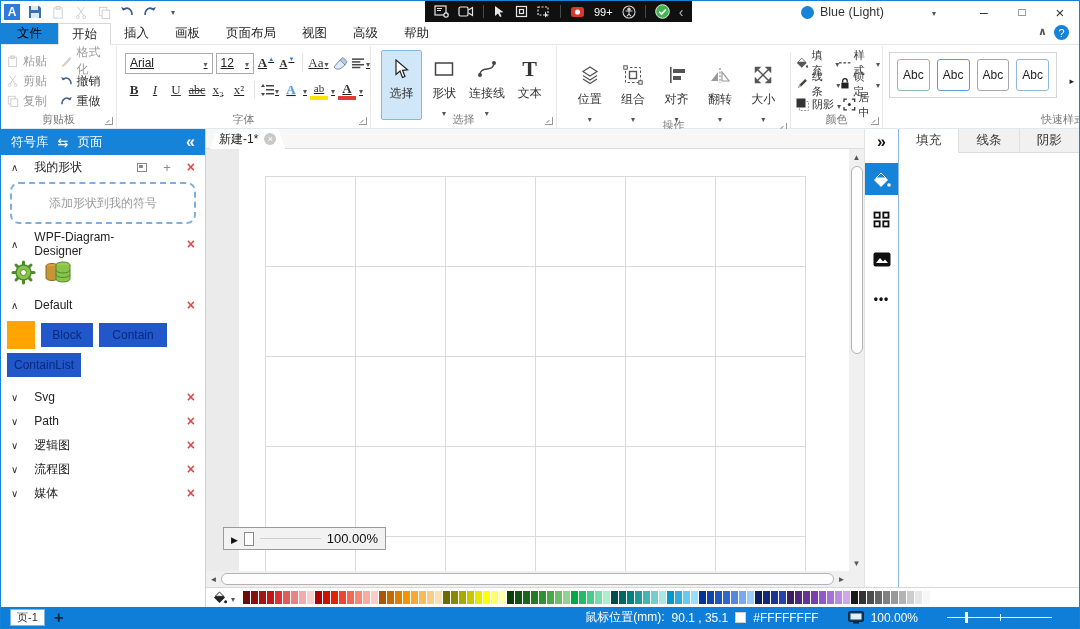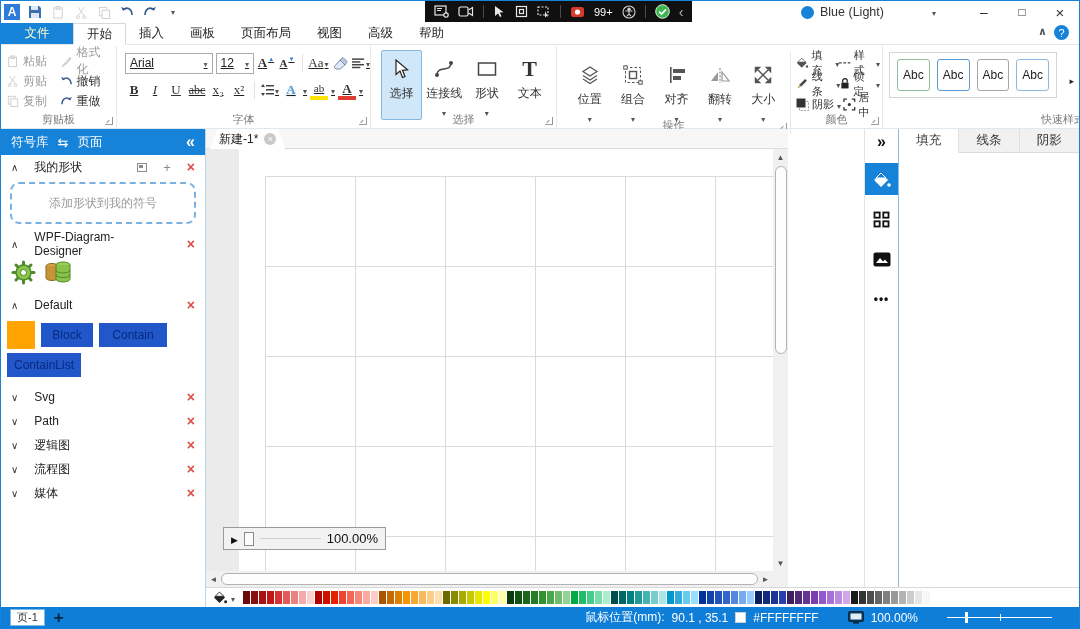--- a/index.html
+++ b/index.html
@@ -22,21 +22,21 @@
 .theme-caret{margin-left:42px;}
 .dd::after{content:"▾";font-size:8px;color:#555;}
 .winbtns{position:absolute;right:0;top:0;height:22px;display:flex;}
 .winbtn{width:38px;height:22px;display:flex;align-items:center;justify-content:center;color:#333;font-size:12px;}
 .w-min::after{content:"–";font-size:14px;}
 .w-max::after{content:"□";font-size:12px;}
 .w-close::after{content:"×";font-size:15px;}
 
 
 .tabrow{position:absolute;top:22px;left:0;right:0;height:22px;background:#fff;display:flex;align-items:stretch;border-bottom:1px solid #e6e6e6;}
-.file-tab{width:72px;background:#1683d8;color:#fef9c3;display:flex;align-items:center;justify-content:center;font-size:12.5px;}
+.file-tab{width:57px;background:#1683d8;color:#000000;display:flex;align-items:center;justify-content:center;font-size:12.5px;}
 .rtab{padding:0 13px;display:flex;align-items:center;font-size:12.5px;color:#222;}
 .rtab.active{border:1px solid #d8d8d8;border-bottom:1px solid #fff;background:#fff;margin-bottom:-1px;text-align:right;}
 .rib-collapse{position:absolute;right:32px;top:24px;color:#555;font-size:11px;}
 .rib-collapse::after{content:"∧";font-weight:bold;}
 .helpbtn{position:absolute;right:10px;top:24px;width:15px;height:15px;border-radius:50%;background:#1683d8;color:#fff;font-size:11px;display:flex;align-items:center;justify-content:center;}
 .helpbtn::after{content:"?";}
 
 
 .ribbon{position:absolute;top:45px;left:0;right:0;height:83px;background:#fff;border-bottom:1px solid #dde8f1;display:flex;}
 .rgroup{position:relative;height:100%;border-right:1px solid #e8e8e8;flex:none;}
@@ -98,21 +98,21 @@
 .popout::after{content:"";position:absolute;left:1px;top:1px;width:4px;height:3px;background:#8a8a8a;}
 .plus{color:#8a8a8a;font-size:13px;}
 .plus::after{content:"+";}
 .drop-area{margin:3px 9px 8px 9px;height:42px;border:2px dashed #7ab0e0;border-radius:9px;display:flex;align-items:center;justify-content:center;color:#9a9a9a;font-size:12px;}
 .shape-strip{display:flex;align-items:center;gap:8px;padding:4px 10px 8px 10px;}
 .def-wrap{display:flex;flex-wrap:wrap;align-items:center;gap:4px 6px;padding:4px 4px 8px 6px;}
 .sw-orange{width:28px;height:28px;}
 .chip{height:24px;display:flex;align-items:center;justify-content:center;font-size:12px;color:#082a80;padding:0 7px;}
 
 
-.canvas{position:absolute;left:205px;top:128px;width:582px;bottom:41px;background:#7dd3fc;}
+.canvas{position:absolute;left:205px;top:128px;width:658px;bottom:41px;background:#7dd3fc;}
 .doc-tabs{position:relative;height:20px;background:#f7f7f7;border-bottom:1px solid #ddd;}
 .doc-tab{position:absolute;left:4px;top:0;height:20px;padding:0 9px;background:#fff;display:flex;align-items:center;gap:6px;font-size:12px;color:#222;clip-path:polygon(7px 0,calc(100% - 7px) 0,100% 100%,0 100%);filter:drop-shadow(0 0 1px #9a9a9a);}
 .tab-close{width:12px;height:12px;border-radius:50%;background:#c9c9c9;color:#fff;font-size:9px;line-height:12px;text-align:center;}
 .tab-close::after{content:"×";}
 .work{position:absolute;top:20px;left:0;right:15px;bottom:16px;background:#fff;overflow:hidden;}
 .margin-strip{position:absolute;left:0;top:0;width:33px;height:100%;background:#ebebeb;}
 .grid{position:absolute;left:59px;top:27px;width:541px;height:397px;background-image:linear-gradient(to right,#dadada 1px,transparent 1px),linear-gradient(to bottom,#dadada 1px,transparent 1px);background-size:90px 90px;}
 .zoomctl{position:absolute;left:17px;bottom:21px;width:163px;height:23px;background:#f2f2f2;border:1px solid #9a9a9a;display:flex;align-items:center;padding:0 7px;gap:6px;font-size:13px;color:#111;}
 .zplay::after{content:"▶";font-size:9px;color:#111;}
 .zthumb{width:10px;height:14px;background:#fcfcfc;border:1px solid #8a8a8a;}
@@ -418,36 +418,36 @@
       <div class="bigbtn sel">
         <span class="bicon">
             <svg width="18" height="20" viewBox="0 0 18 20">
               <path d="M4 1 L4 15.5 L8 12 L10.5 18.5 L13 17.5 L10.5 11.3 L15.5 10.8 Z" fill="#fff" stroke="#222" stroke-width="1.2"></path>
             </svg>
           </span>
         <span>选择</span>
       </div>
       <div class="bigbtn">
         <span class="bicon">
+            <svg width="20" height="16" viewBox="0 0 20 16">
+              <rect x="1.5" y="2" width="17" height="12" fill="none" stroke="#444" stroke-width="1.5"></rect>
+            </svg>
+          </span>
+        <span>形状</span>
+        <span class="dd"></span>
+      </div>
+      <div class="bigbtn">
+        <span class="bicon">
             <svg width="20" height="20" viewBox="0 0 20 20" fill="none">
               <path d="M3 16 C3 6 17 14 17 4" stroke="#444" stroke-width="1.4"></path>
               <circle cx="3" cy="16" r="2" fill="#444"></circle>
               <circle cx="17" cy="4" r="2" fill="#444"></circle>
             </svg>
           </span>
         <span>连接线</span>
-        <span class="dd"></span>
-      </div>
-      <div class="bigbtn">
-        <span class="bicon">
-            <svg width="20" height="16" viewBox="0 0 20 16">
-              <rect x="1.5" y="2" width="17" height="12" fill="none" stroke="#444" stroke-width="1.5"></rect>
-            </svg>
-          </span>
-        <span>形状</span>
         <span class="dd"></span>
       </div>
       <div class="bigbtn">
         <span class="bicon ff b" style="font-size:22px;">T</span>
         <span>文本</span>
       </div>
       <div class="glabel">选择</div>
       <div class="launcher"></div>
     </div>
 

